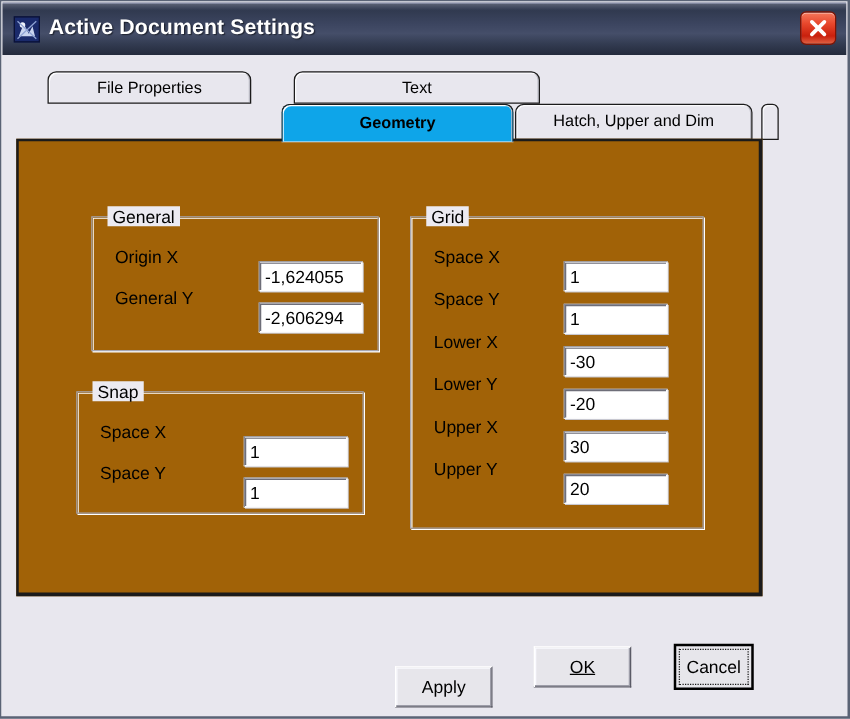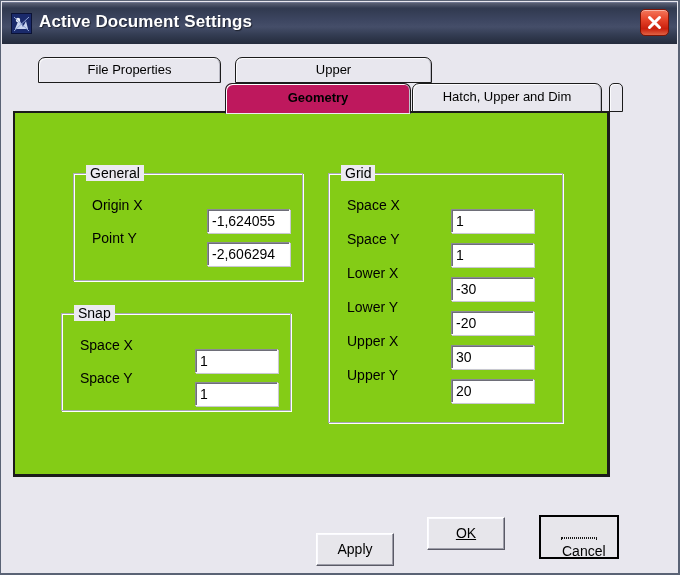--- a/index.html
+++ b/index.html
@@ -110,28 +110,28 @@
     line-height: 23px;
     height: 26px;
     cursor: pointer;
     box-shadow: inset 1px 1px 0 #fbfbfd, inset -1px 0 0 #b8b8c2;
     white-space: nowrap;
   }
   .tab.row-top { top: 6px; }
   .tab.row-bottom { top: 32px; height: 29px; line-height: 26px; }
   .tab.active {
     font-weight: bold;
-    background: #be185d;
+    background: #0ea5e9;
     border-bottom: 1px solid #eceaf1;
     z-index: 7;
     height: 31px;
     line-height: 27px;
     box-shadow: inset 1px 1px 0 #ffffff, inset -1px 0 0 #c2c2cc;
   }
-  #tab-file-properties { left: 25px;  width: 183px; }
+  #tab-file-properties { left: 25px;  width: 163px; }
   #tab-text           { left: 222px; width: 197px; }
   #tab-line           { left: 0px;   width: 211px; }
   #tab-geometry       { left: 212px; width: 186px; }
   #tab-hatch          { left: 399px; width: 190px; }
   #tab-overflow-stub {
     position: absolute;
     left: 596px; top: 32px;
     width: 14px; height: 29px;
     box-sizing: border-box;
     background: #e8e7ee;
@@ -140,21 +140,21 @@
     box-shadow: inset 1px 1px 0 #fbfbfd;
   }
 
   
   #tab-panel {
     position: absolute;
     left: 12px; top: 110px;
     width: 597px;
     height: 366px;
     box-sizing: border-box;
-    background: #84cc16;
+    background: #a16207;
     border: 2px solid #1b1b1b;
     border-right-width: 3px;
     border-bottom-width: 3px;
     z-index: 3;
   }
 
   
   .group-box {
     position: absolute;
     box-sizing: border-box;
@@ -230,24 +230,24 @@
     font-family: "Liberation Sans", sans-serif;
     font-size: 14px;
     color: #000000;
     cursor: pointer;
     text-align: center;
     line-height: 30px;
   }
   #button-apply  { left: 315px; top: 516px; width: 78px; margin-top: 16px; }
   #button-ok     { left: 426px; top: 516px; width: 78px; text-decoration: underline; }
   #button-cancel {
-    left: 538px; top: 514px; width: 80px; height: 37px;
+    left: 538px; top: 514px; width: 64px; height: 37px;
     border: 2px solid #000000;
     box-shadow: none;
-    padding: 20px;
+    padding: 2px;
     line-height: 27px;
   }
   #button-cancel-inner {
     width: 100%;
     height: 100%;
     box-sizing: border-box;
     border: 1px dotted #1b1b1b;
     background: #e7e6eb;
     line-height: 26px;
   }
@@ -274,40 +274,40 @@
 
     <div id="close-button">
       <svg width="17" height="17" viewBox="0 0 17 17">
         <path d="M3.5 3.5 L13.5 13.5 M13.5 3.5 L3.5 13.5" stroke="#ffffff" stroke-width="3" stroke-linecap="round"></path>
       </svg>
     </div>
   </div>
 
   <div id="tab-area">
     <div class="tab row-top" id="tab-file-properties">File Properties</div>
-    <div class="tab row-top" id="tab-text">Upper</div>
+    <div class="tab row-top" id="tab-text">Text</div>
 
     <div class="tab row-bottom active" id="tab-geometry">Geometry</div>
     <div class="tab row-bottom" id="tab-hatch">Hatch, Upper and Dim</div>
 
     <div id="tab-overflow-stub"></div>
   </div>
 
   <div id="tab-panel">
 
     <div class="group-box" id="group-general">
       <div class="group-title">General</div>
 
       <div class="field-row" id="row-origin-x">
         <div class="field-label">Origin X</div>
         <input class="field-input" type="text" value="-1,624055" style="">
       </div>
 
       <div class="field-row" id="row-origin-y">
-        <div class="field-label">Point Y</div>
+        <div class="field-label">General Y</div>
         <input class="field-input" type="text" value="-2,606294" style="">
       </div>
     </div>
 
     <div class="group-box" id="group-snap">
       <div class="group-title">Snap</div>
 
       <div class="field-row" id="row-snap-space-x">
         <div class="field-label">Space X</div>
         <input class="field-input" type="text" value="1" style="">

